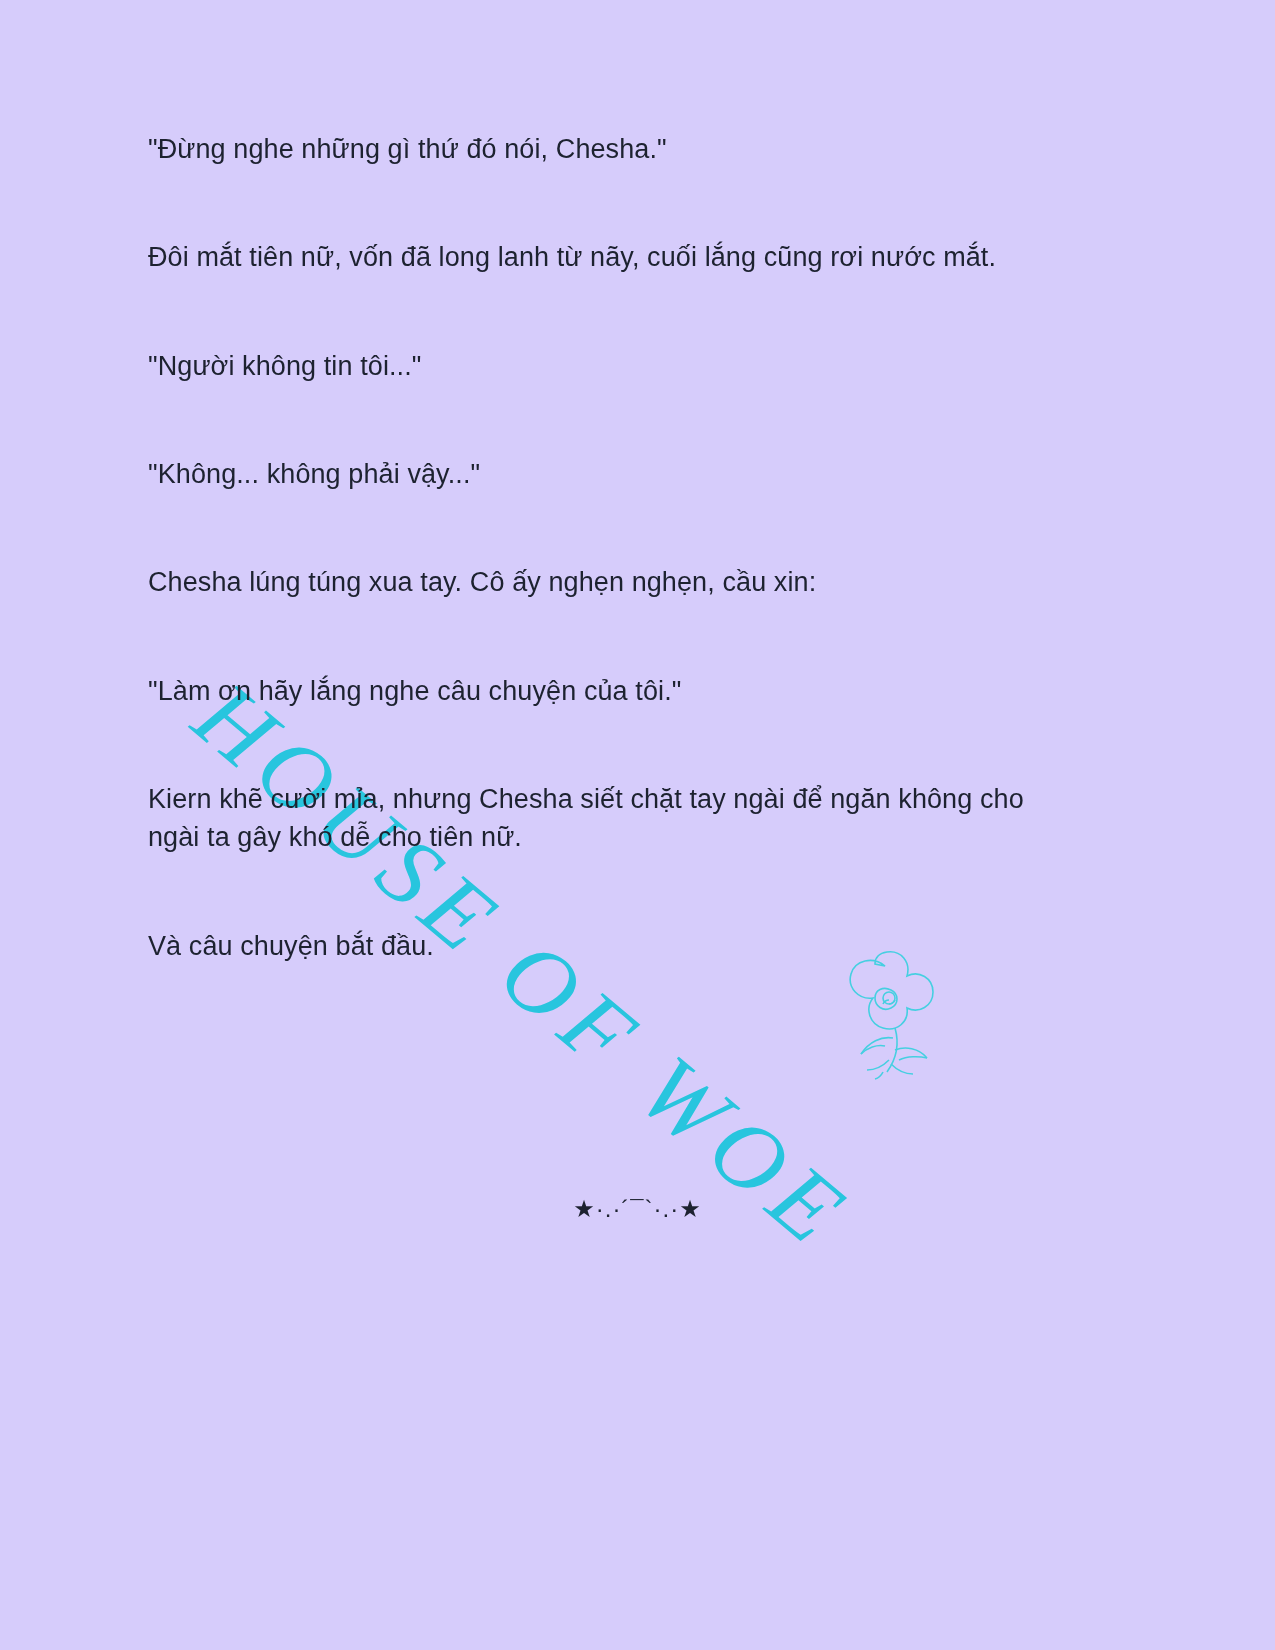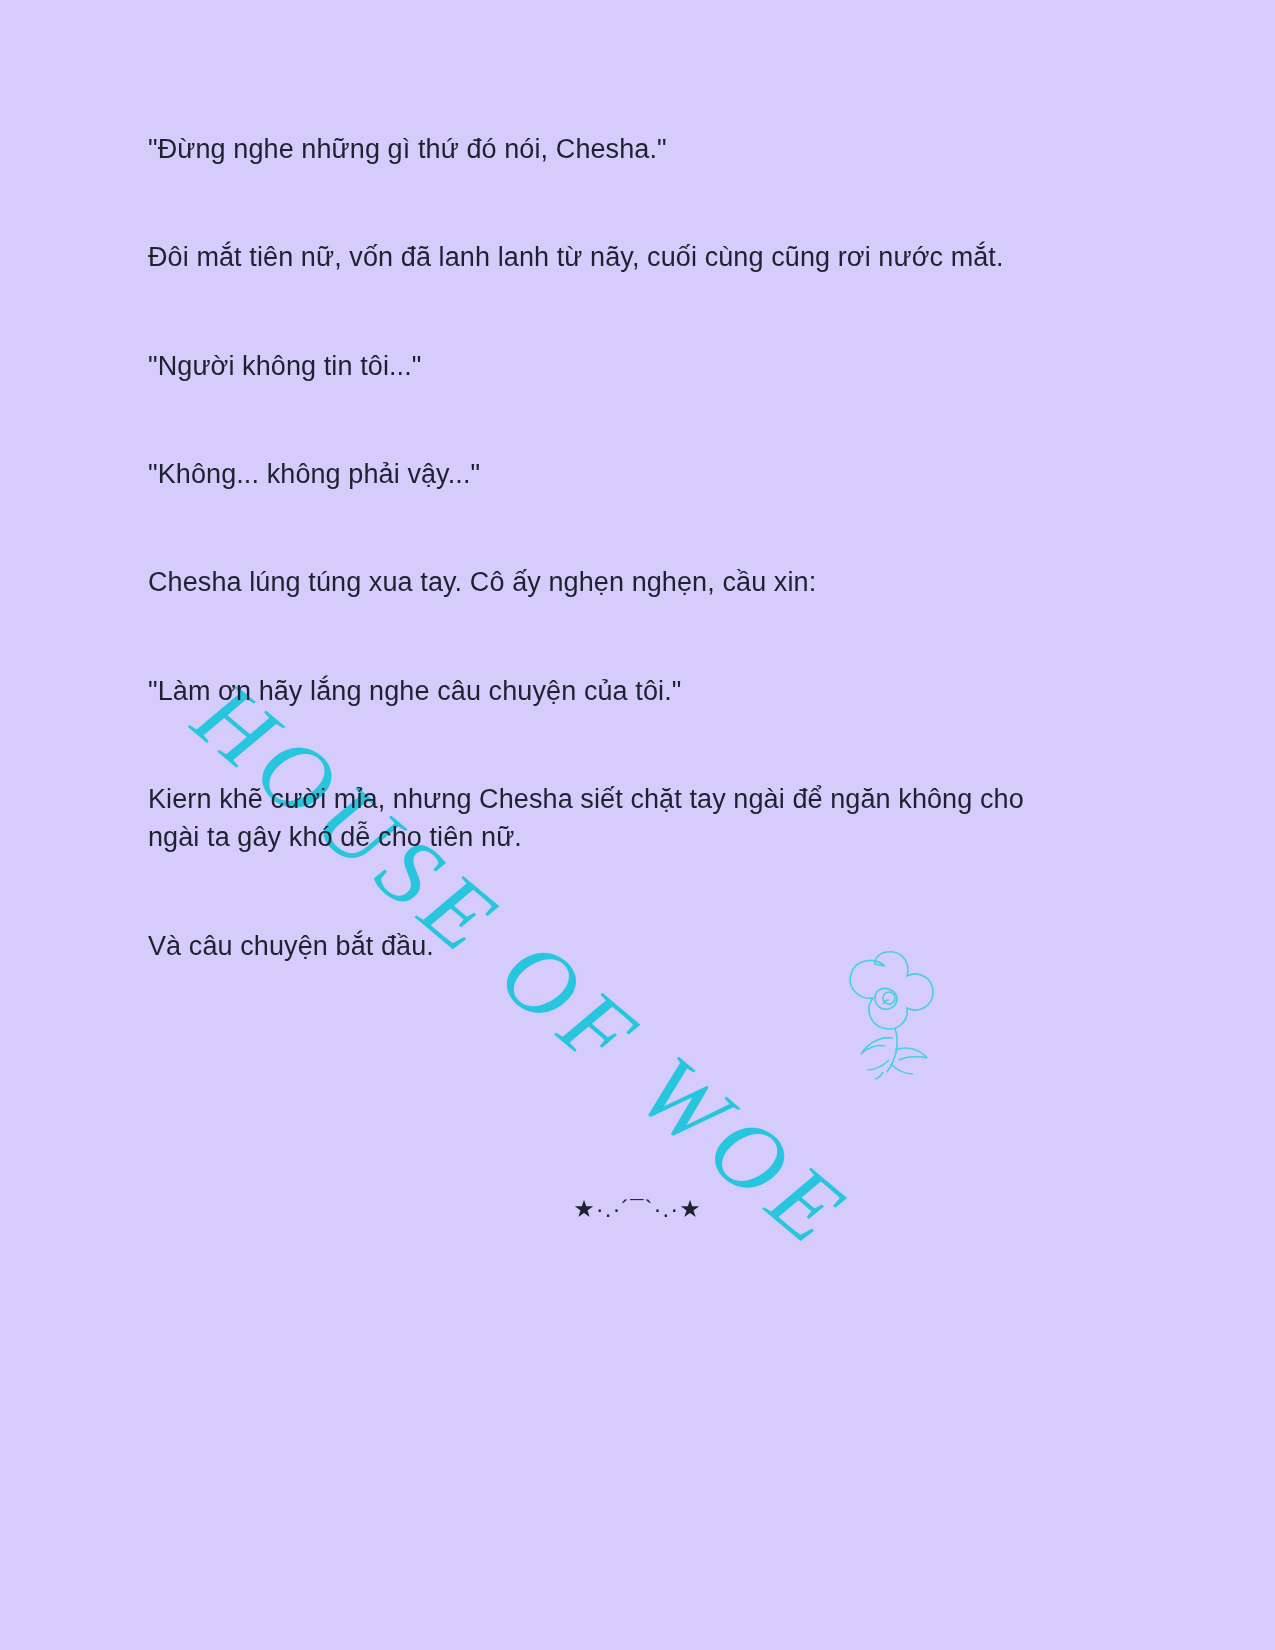--- a/index.html
+++ b/index.html
@@ -94,21 +94,21 @@
           <path d="M64 130 C58 136, 50 140, 42 140"></path>
           <path d="M66 134 C72 140, 80 144, 88 144"></path>
           <path d="M58 142 C56 146, 54 148, 50 149"></path>
         </g>
       </svg>
     </div>
   </div>
 
   <div class="content">
     <p class="para">"Đừng nghe những gì thứ đó nói, Chesha."</p>
-    <p class="para">Đôi mắt tiên nữ, vốn đã lanh lanh từ nãy, cuối cùng cũng rơi nước mắt.</p>
+    <p class="para">Đôi mắt tiên nữ, vốn đã long lanh từ nãy, cuối lắng cũng rơi nước mắt.</p>
     <p class="para">"Người không tin tôi..."</p>
     <p class="para">"Không... không phải vậy..."</p>
     <p class="para">Chesha lúng túng xua tay. Cô ấy nghẹn nghẹn, cầu xin:</p>
     <p class="para">"Làm ơn hãy lắng nghe câu chuyện của tôi."</p>
     <p class="para">Kiern khẽ cười mỉa, nhưng Chesha siết chặt tay ngài để ngăn không cho ngài ta gây khó dễ cho tiên nữ.</p>
     <p class="para">Và câu chuyện bắt đầu.</p>
   </div>
 
   <div class="divider">★·.·´¯`·.·★</div>
 

